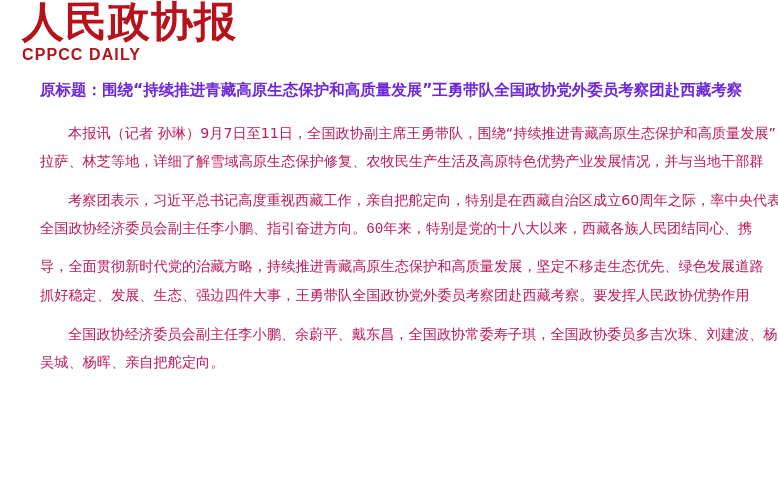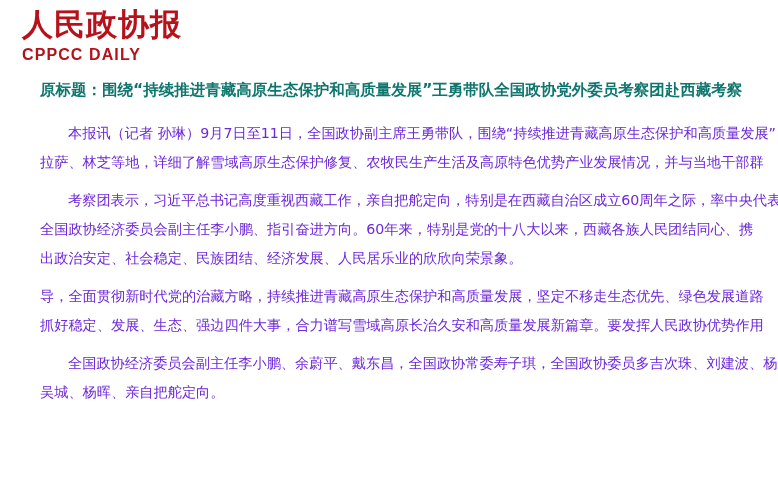--- a/index.html
+++ b/index.html
@@ -21,23 +21,23 @@
     background: #ffffff;
   }
   
   .masthead {
     position: absolute;
     left: 22px;
     top: 8px;
     width: 230px;
   }
   .masthead-title {
-    font-family: Liberation Serif, serif;
+    font-family: Liberation Mono, monospace;
     font-weight: bold;
-    font-size: 31px;
+    font-size: 42px;
     line-height: 34px;
     letter-spacing: 1px;
     color: #b5121b;
     white-space: nowrap;
   }
   .masthead-sub {
     margin-top: 4px;
     font-family: "Liberation Sans", sans-serif;
     font-size: 16px;
     font-weight: bold;
@@ -49,44 +49,45 @@
     position: absolute;
     left: 0;
     top: 78px;
     width: 778px;
   }
   .headline {
     font-family: "DejaVu Sans", "Liberation Sans", sans-serif;
     font-weight: bold;
     font-size: 15.5px;
     line-height: 24px;
-    color: #0f766e;
+    color: #6d28d9;
     padding: 0 30px 0 40px;
     white-space: nowrap;
     overflow: hidden;
   }
   .body-copy {
     margin-top: 17px;
     padding: 0 0 0 40px;
   }
   .para {
     font-size: 14.2px;
     line-height: 29px;
-    color: #6d28d9;
+    color: #be185d;
     text-indent: 28px;
     margin: 0 0 9px 0;
     white-space: nowrap;
     overflow: hidden;
   }
   .para.last { margin-bottom: 0; }
   .para .wrap2 {
     display: block;
     text-indent: 0;
     white-space: nowrap;
     overflow: hidden;
+    font-family: Liberation Mono, monospace;
   }
 </style>
 </head>
 <body>
 
 <div class="page">
 
   <div class="masthead">
     <div class="masthead-title">人民政协报</div>
     <div class="masthead-sub">CPPCC DAILY</div>
@@ -99,26 +100,25 @@
     <div class="body-copy">
 
       <p class="para">
         <span>本报讯（记者 孙琳）9月7日至11日，全国政协副主席王勇带队，围绕“持续推进青藏高原生态保护和高质量发展”</span>
         <span class="wrap2">拉萨、林芝等地，详细了解雪域高原生态保护修复、农牧民生产生活及高原特色优势产业发展情况，并与当地干部群</span>
       </p>
 
       <p class="para">
         <span>考察团表示，习近平总书记高度重视西藏工作，亲自把舵定向，特别是在西藏自治区成立60周年之际，率中央代表</span>
         <span class="wrap2">全国政协经济委员会副主任李小鹏、指引奋进方向。60年来，特别是党的十八大以来，西藏各族人民团结同心、携</span>
-        <span class="wrap2">出政治安定、社会稳定、民族团结、经济发展、人民居乐业的欣欣向荣景象。</span>
       </p>
 
       <p class="para">
         <span class="wrap2">导，全面贯彻新时代党的治藏方略，持续推进青藏高原生态保护和高质量发展，坚定不移走生态优先、绿色发展道路</span>
-        <span class="wrap2">抓好稳定、发展、生态、强边四件大事，合力谱写雪域高原长治久安和高质量发展新篇章。要发挥人民政协优势作用</span>
+        <span class="wrap2">抓好稳定、发展、生态、强边四件大事，王勇带队全国政协党外委员考察团赴西藏考察。要发挥人民政协优势作用</span>
       </p>
 
       <p class="para last">
         <span>全国政协经济委员会副主任李小鹏、余蔚平、戴东昌，全国政协常委寿子琪，全国政协委员多吉次珠、刘建波、杨</span>
         <span class="wrap2">吴城、杨晖、亲自把舵定向。</span>
       </p>
 
     </div>
   </div>
 </div>

